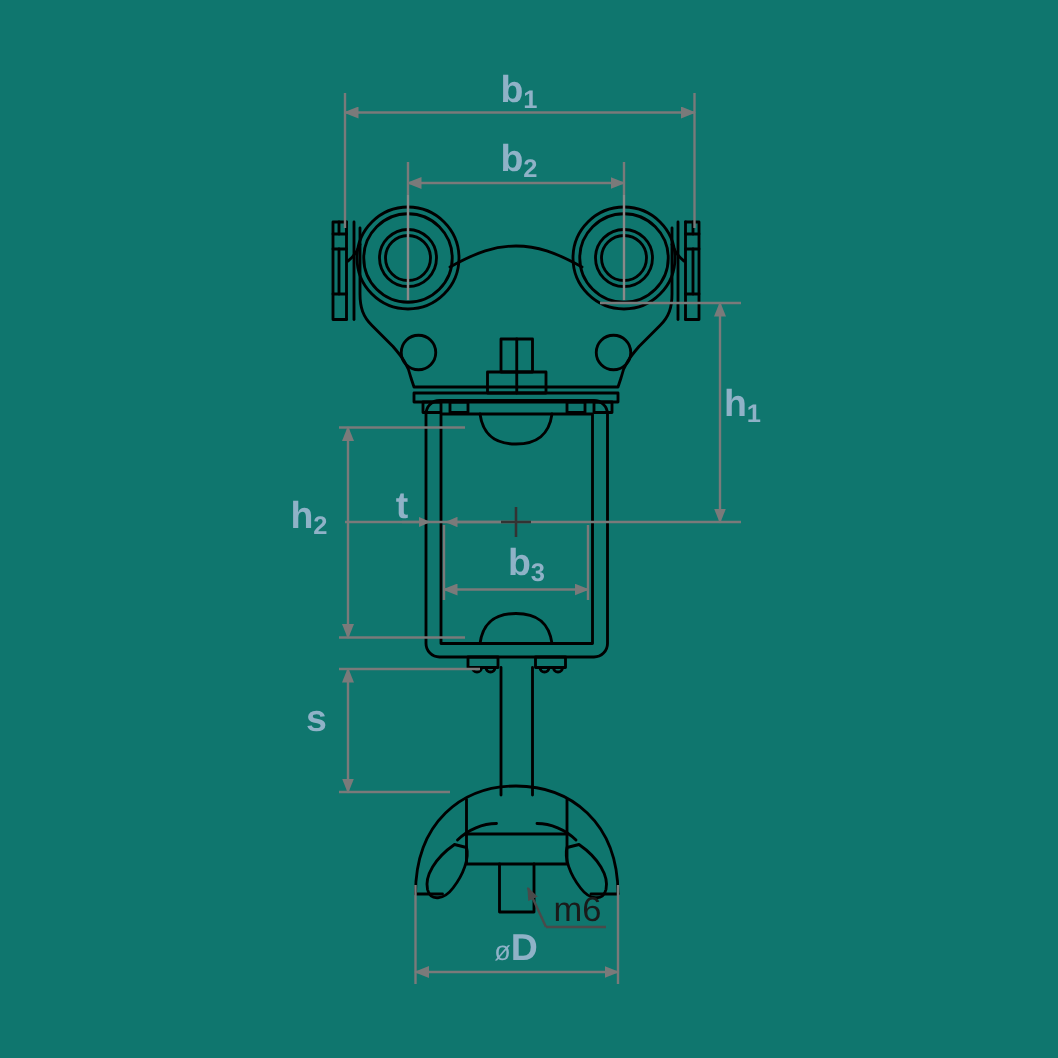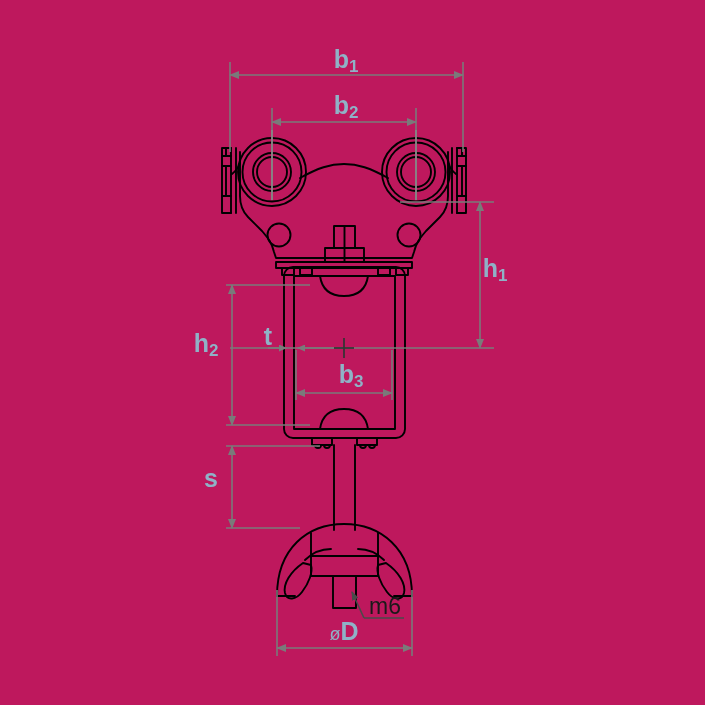--- a/index.html
+++ b/index.html
@@ -7,21 +7,21 @@
     padding: 0;
     background: #ffffff;
   }
   body {
     font-family: "Liberation Sans", sans-serif;
   }
   #drawing-root {
     position: relative;
     width: 705px;
     height: 705px;
-    background: #be185d;
+    background: #0f766e;
     overflow: hidden;
   }
   svg.cad {
     position: absolute;
     top: 0;
     left: 0;
     width: 705px;
     height: 705px;
     display: block;
   }

